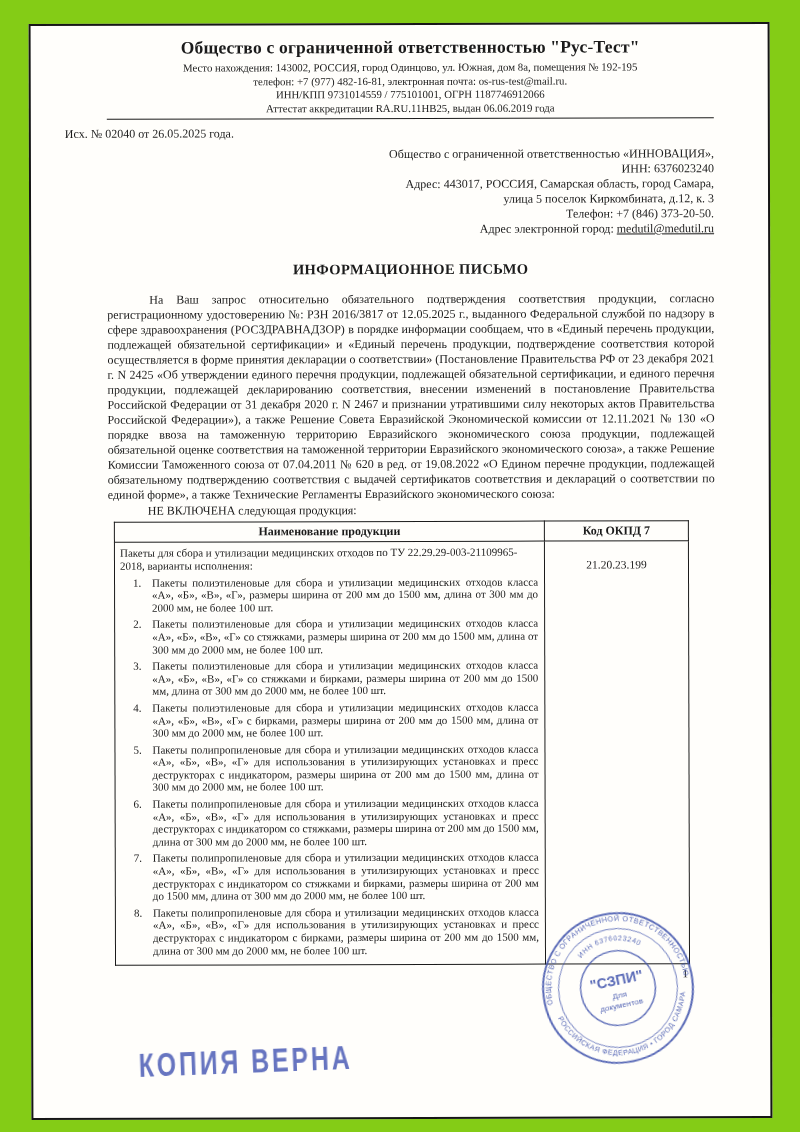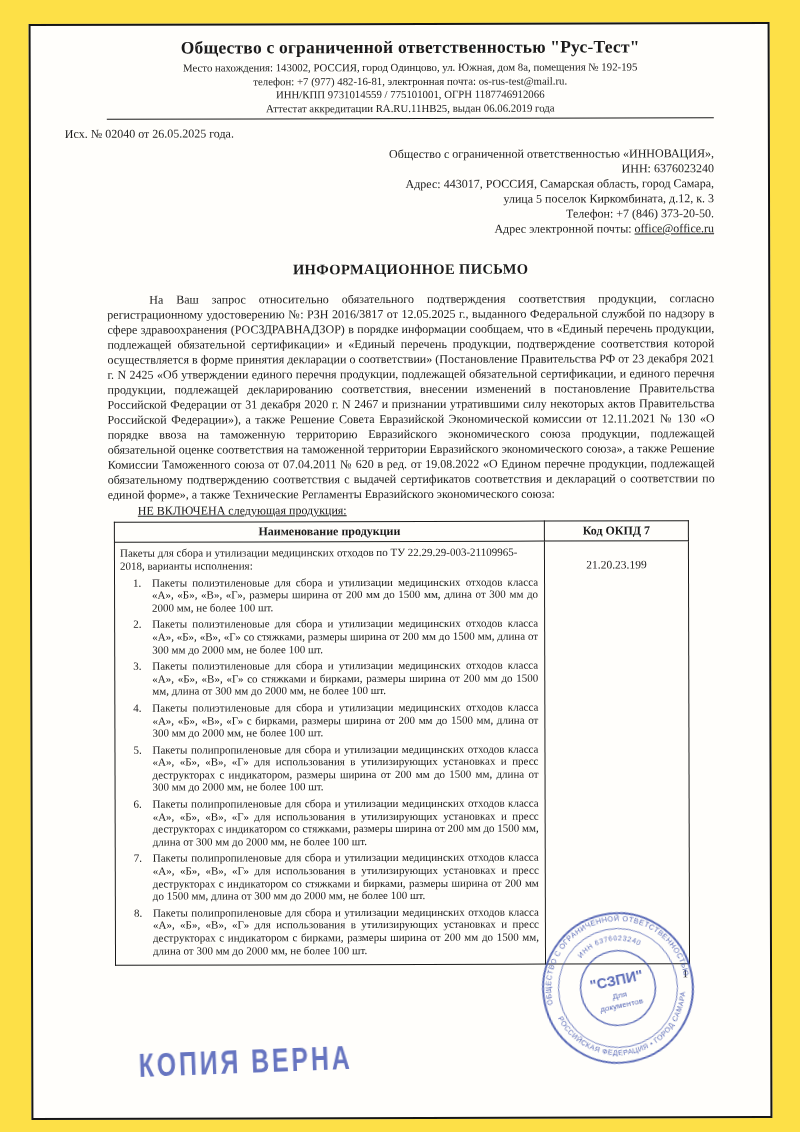--- a/index.html
+++ b/index.html
@@ -1,17 +1,17 @@
 <!DOCTYPE html>
 <html><head>
 <meta charset="utf-8">
 <style>
   html, body { margin:0; padding:0; background:#ffffff; }
   .scan {
-    position:relative; width:800px; height:1132px; background:#fde047;
+    position:relative; width:800px; height:1132px; background:#84cc16;
     overflow:hidden; font-family:"Liberation Serif","DejaVu Serif",serif; color:#1b1b1b;
   }
   .page {
     position:absolute; left:30px; top:23px; width:737px; height:1092px;
     border:2px solid #161616; transform:rotate(-0.15deg); background:#fffefb;
   }
   .inner { padding:12px 54px 0 76px; }
 
   .letterhead { text-align:center; }
   .company { font-size:17.5px; font-weight:bold; letter-spacing:0.2px; margin-bottom:3px; }
@@ -21,21 +21,21 @@
   .outgoing { font-size:12px; margin:7px 0 0 -42px; }
 
   .recipient { text-align:right; font-size:12px; line-height:15px; margin-top:6px; }
   .email { text-decoration:underline; }
 
   .title { text-align:center; font-size:14.5px; font-weight:bold; margin:24px 0 0 0; letter-spacing:0.4px; }
 
   .body-par { margin:14px 0 0 0; font-size:12px; line-height:15px; text-align:justify; text-indent:42px; }
 
   .not-included { font-size:12px; margin-top:1px; }
-  .not-included span { margin-left:30px; text-decoration:underline; }
+  .not-included span { margin-left:40px; }
 
   table.products { border-collapse:collapse; margin:3px 0 0 6px; width:574px; table-layout:fixed; }
   table.products th, table.products td { border:1.4px solid #1b1b1b; }
   table.products col.c1 { width:430px; }
   table.products col.c2 { width:144px; }
   th { font-size:12px; font-weight:bold; padding:2px; text-align:center; }
   .prod-cell { padding:4px 6px 8px 5px; vertical-align:top; font-size:11px; line-height:12.6px; }
   .intro { text-align:left; }
   .item { display:flex; margin:4px 0 0 13px; }
   .num { flex:0 0 19px; }
@@ -70,21 +70,21 @@
       </header>
 
       <div class="outgoing">Исх. № 02040 от 26.05.2025 года.</div>
 
       <div class="recipient">
         <div>Общество с ограниченной ответственностью «ИННОВАЦИЯ»,</div>
         <div>ИНН: 6376023240</div>
         <div>Адрес: 443017, РОССИЯ, Самарская область, город Самара,</div>
         <div>улица 5 поселок Киркомбината, д.12, к. 3</div>
         <div>Телефон: +7 (846) 373-20-50.</div>
-        <div><span>Адрес электронной почты: </span><span class="email">office@office.ru</span></div>
+        <div><span>Адрес электронной город: </span><span class="email">medutil@medutil.ru</span></div>
       </div>
 
       <div class="title">ИНФОРМАЦИОННОЕ ПИСЬМО</div>
 
       <p class="body-par">На Ваш запрос относительно обязательного подтверждения соответствия продукции, согласно регистрационному удостоверению №: РЗН 2016/3817 от 12.05.2025 г., выданного Федеральной службой по надзору в сфере здравоохранения (РОСЗДРАВНАДЗОР) в порядке информации сообщаем, что в «Единый перечень продукции, подлежащей обязательной сертификации» и «Единый перечень продукции, подтверждение соответствия которой осуществляется в форме принятия декларации о соответствии» (Постановление Правительства РФ от 23 декабря 2021 г. N 2425 «Об утверждении единого перечня продукции, подлежащей обязательной сертификации, и единого перечня продукции, подлежащей декларированию соответствия, внесении изменений в постановление Правительства Российской Федерации от 31 декабря 2020 г. N 2467 и признании утратившими силу некоторых актов Правительства Российской Федерации»), а также Решение Совета Евразийской Экономической комиссии от 12.11.2021 № 130 «О порядке ввоза на таможенную территорию Евразийского экономического союза продукции, подлежащей обязательной оценке соответствия на таможенной территории Евразийского экономического союза», а также Решение Комиссии Таможенного союза от 07.04.2011 № 620 в ред. от 19.08.2022 «О Едином перечне продукции, подлежащей обязательному подтверждению соответствия с выдачей сертификатов соответствия и деклараций о соответствии по единой форме», а также Технические Регламенты Евразийского экономического союза:</p>
 
       <div class="not-included"><span>НЕ ВКЛЮЧЕНА следующая продукция:</span></div>
 
       <table class="products">
         <colgroup>

